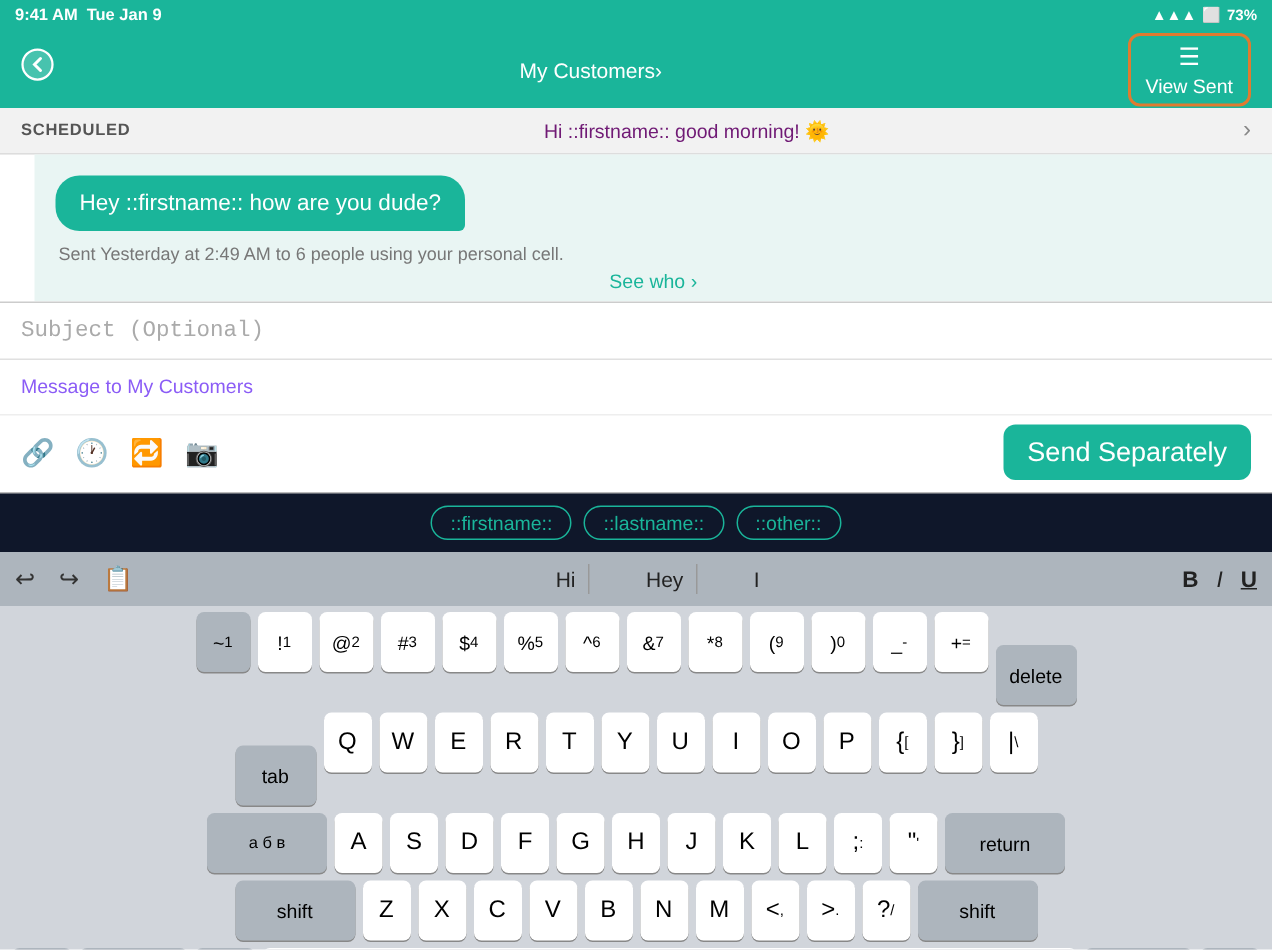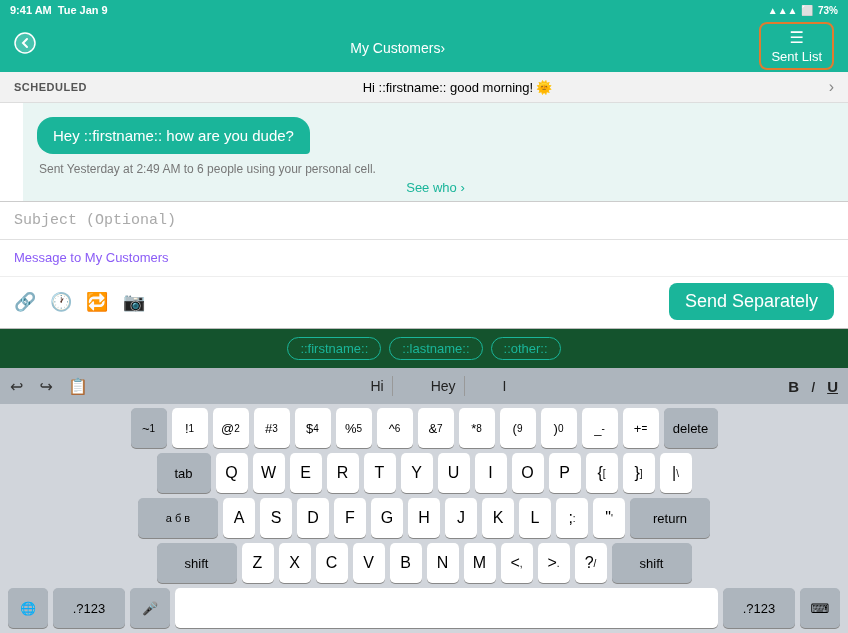--- a/index.html
+++ b/index.html
@@ -51,21 +51,21 @@
     
     .scheduled-row {
       background: #f2f2f2;
       display: flex;
       align-items: center;
       justify-content: space-between;
       padding: 6px 14px;
       border-bottom: 1px solid #ddd;
     }
     .scheduled-label { font-size: 11px; font-weight: 700; color: #555; letter-spacing: 0.5px; }
-    .scheduled-preview { font-size: 13px; color: #000000; }
+    .scheduled-preview { font-size: 13px; color: #701a75; }
     .scheduled-chevron { font-size: 16px; color: #888; }
 
     
     .chat-area {
       background: #e9f5f3;
       padding: 14px 14px 6px 14px;
       margin-left: 23px;
     }
     .message-bubble {
       background: #1ab59a;
@@ -123,21 +123,21 @@
       border: none;
       border-radius: 8px;
       padding: 8px 16px;
       font-size: 18px;
       cursor: pointer;
       font-weight: 500;
     }
 
     
     .tag-chips {
-      background: #14532d;
+      background: #0f172a;
       display: flex;
       justify-content: center;
       align-items: center;
       gap: 8px;
       padding: 8px 0;
       border-top: 1px solid #bbb;
     }
     .chip {
       background: transparent;
       border: 1.5px solid #1ab59a;
@@ -195,21 +195,21 @@
       box-shadow: 0 1px 0 #888;
       user-select: none;
       min-width: 32px;
       flex: 0 0 auto;
     }
     .kb-key.dark {
       background: #adb5bd;
       color: #000;
       font-size: 12px;
     }
-    .kb-key.wide { min-width: 54px; font-size: 13px; }
+    .kb-key.wide { min-width: 54px; font-size: 13px; margin-top: 22px; }
     .kb-key.wider { min-width: 80px; font-size: 13px; }
     .kb-key.num { min-width: 36px; font-size: 13px; }
 
     .kb-bottom-row {
       display: flex;
       justify-content: space-between;
       align-items: center;
       padding: 0 4px 4px 4px;
       gap: 5px;
     }
@@ -246,21 +246,21 @@
     <svg width="22" height="22" viewBox="0 0 22 22" fill="white">
         <circle cx="11" cy="11" r="10" stroke="white" stroke-width="1.5" fill="rgba(255,255,255,0.2)"></circle>
         <path d="M13 7 L9 11 L13 15" stroke="white" stroke-width="2" fill="none" stroke-linecap="round"></path>
       </svg>
   </div>
   <div class="header-title">
     <span>My Customers</span><span>›</span>
   </div>
   <div class="view-list-btn" style="border: 2.5px solid #e07b30;">
     <div class="icon-area">☰</div>
-    <span>Sent List</span>
+    <span>View Sent</span>
   </div>
 </div>
 
 <div class="scheduled-row">
   <span class="scheduled-label">SCHEDULED</span>
   <span class="scheduled-preview">Hi ::firstname:: good morning! 🌞</span>
   <span class="scheduled-chevron">›</span>
 </div>
 
 <div class="chat-area">

